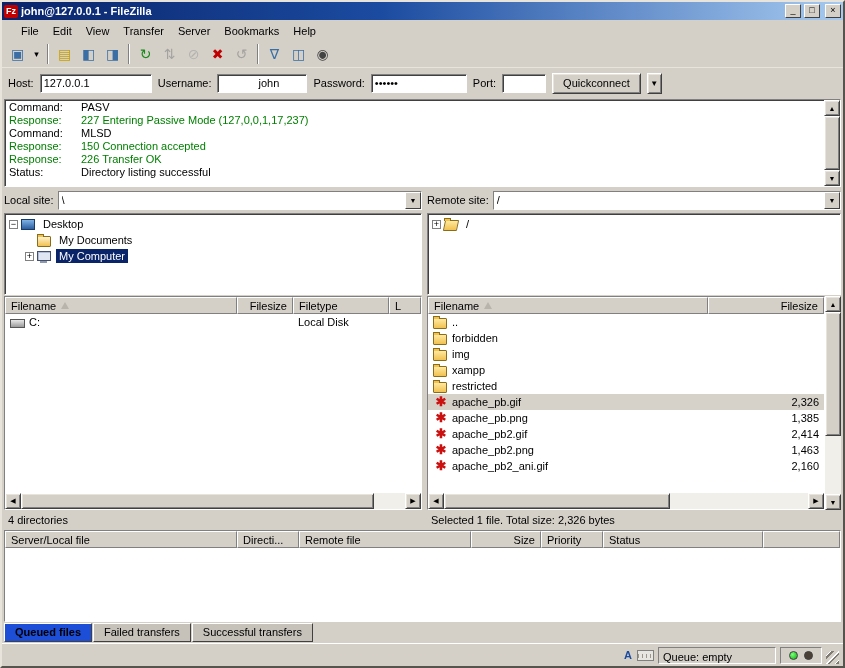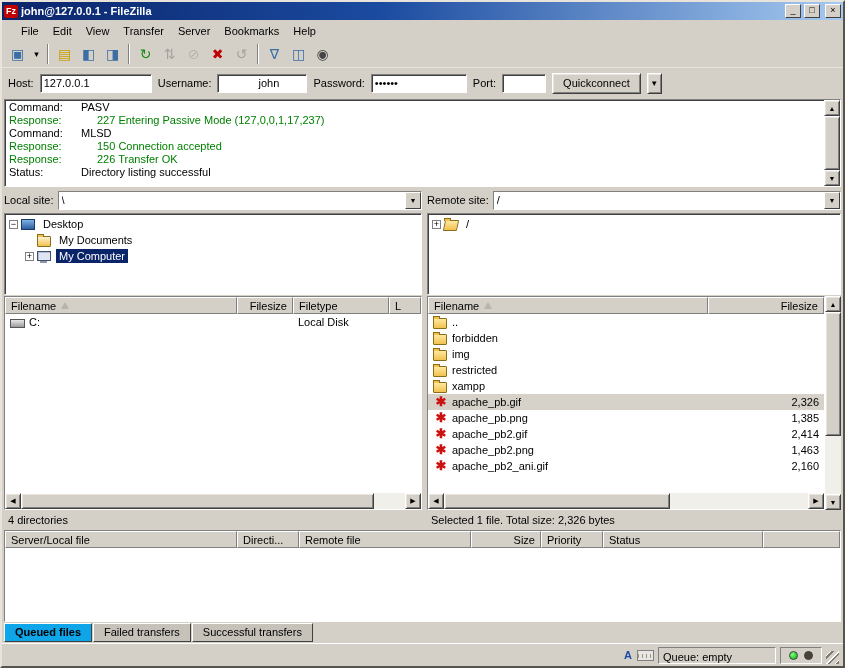--- a/index.html
+++ b/index.html
@@ -69,21 +69,21 @@
     display:inline-flex; align-items:center; justify-content:center;
   }
   .btn3d.arrow { width:15px; padding:0; font-size:8px; }
   
   .log-wrap { height:88px; flex:none; margin:1px 2px 2px 2px; display:flex;
     background:#fff; border:1px solid; border-color:#808080 #fff #fff #808080; box-shadow: inset 1px 1px 0 #404040; }
   .log-lines { flex:1; overflow:hidden; padding:1px 4px; }
   .log-line { display:flex; height:13px; line-height:13px; white-space:nowrap; }
   .log-label { width:72px; flex:none; }
   .log-command { color:#000; }
-  .log-response { color:#008000;gap:16px; }
+  .log-response { color:#008000; }
   .log-status { color:#000; }
   
   .vscroll { width:16px; flex:none; display:flex; flex-direction:column; background:#f1efe9; }
   .hscroll { height:16px; flex:none; display:flex; background:#f1efe9; }
   .sb-btn {
     width:16px; height:16px; flex:none;
     background:#d4d0c8; border:1px solid; border-color:#fff #404040 #404040 #fff;
     box-shadow: inset 1px 1px 0 #e8e4dc, inset -1px -1px 0 #808080;
     font-size:7px; display:flex; align-items:center; justify-content:center; color:#000;
   }
@@ -165,21 +165,21 @@
   .qbody { flex:1; background:#fff; }
   .q-c0{width:232px;flex:none}.q-c1{width:62px;flex:none}.q-c2{width:172px;flex:none}
   .q-c3{width:70px;flex:none}.q-c4{width:62px;flex:none}.q-c5{width:160px;flex:none}.q-fill{flex:1;min-width:0}
   
   .tabs { height:21px; flex:none; display:flex; align-items:flex-start; padding:1px 2px 0 2px; gap:1px; }
   .tab {
     padding:2px 10px 3px 10px; background:#c6c2ba;
     border:1px solid; border-color:#fff #404040 #404040 #fff;
     white-space:nowrap;
   }
-  .tab.active { background:#0ea5e9; font-weight:bold; }
+  .tab.active { background:#1d4ed8; font-weight:bold; }
   
   .statusbar { height:23px; flex:none; display:flex; align-items:center; justify-content:flex-end; gap:4px; padding:2px 4px 2px 4px; border-top:1px solid #fff; }
   .sb-ind { color:#1b4ba0; font-weight:bold; font-size:11px; padding:0 1px; }
   .kbd-icon { width:17px; height:11px; background:#e8e6e0; border:1px solid #808080;
     background-image:repeating-linear-gradient(to right,#9a968e 0 1px,transparent 1px 4px); background-size:100% 4px; background-position:0 3px; background-repeat:no-repeat; }
   .queue-cell { width:118px; height:17px; display:flex; align-items:flex-end; padding:0 4px;
     border:1px solid; border-color:#808080 #fff #fff #808080; }
   .led-cell { width:42px; height:17px; display:flex; align-items:center; justify-content:center; gap:6px;
     border:1px solid; border-color:#808080 #fff #fff #808080; }
   .led { width:9px; height:9px; border-radius:50%; border:1px solid #404040; }
@@ -376,28 +376,28 @@
               <div class="lrow">
                 <div class="cell r-name">
                   <span class="ticon icon-folder"></span>
                   <span>img</span>
                 </div>
                 <div class="cell r-size right"></div>
               </div>
               <div class="lrow">
                 <div class="cell r-name">
                   <span class="ticon icon-folder"></span>
+                  <span>xampp</span>
+                </div>
+                <div class="cell r-size right"></div>
+              </div>
+              <div class="lrow">
+                <div class="cell r-name">
+                  <span class="ticon icon-folder"></span>
                   <span>restricted</span>
-                </div>
-                <div class="cell r-size right"></div>
-              </div>
-              <div class="lrow">
-                <div class="cell r-name">
-                  <span class="ticon icon-folder"></span>
-                  <span>xampp</span>
                 </div>
                 <div class="cell r-size right"></div>
               </div>
               <div class="lrow selected">
                 <div class="cell r-name">
                   <span class="ticon icon-image">✱</span>
                   <span>apache_pb.gif</span>
                 </div>
                 <div class="cell r-size right">2,326</div>
               </div>

